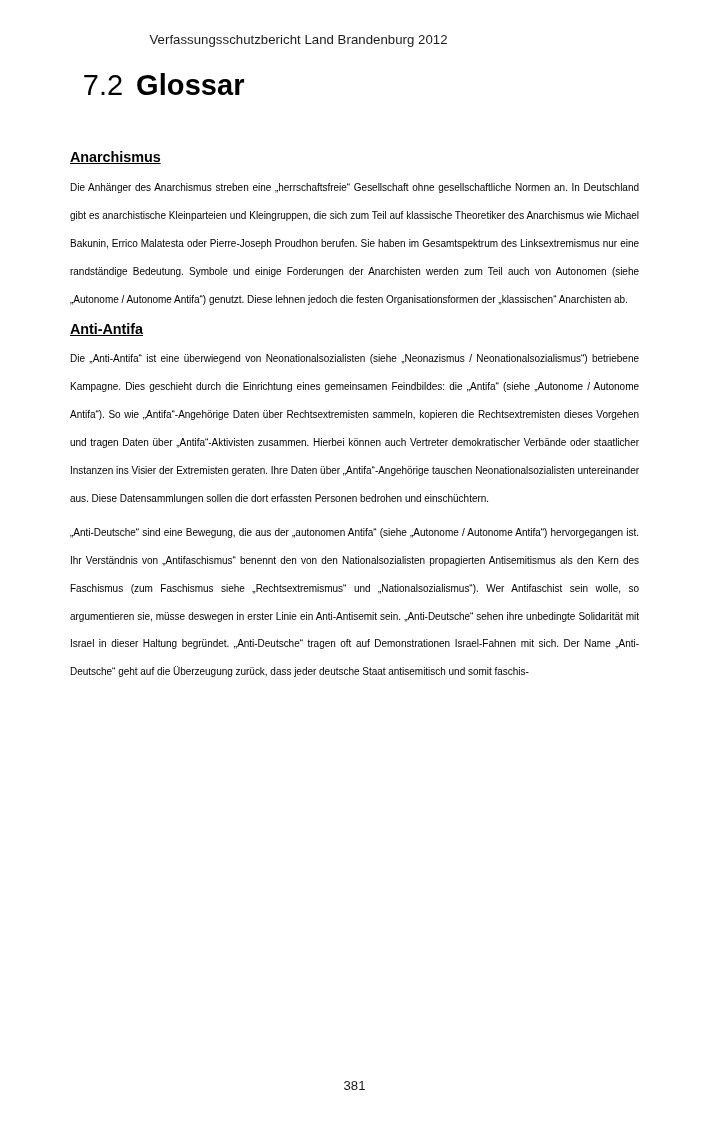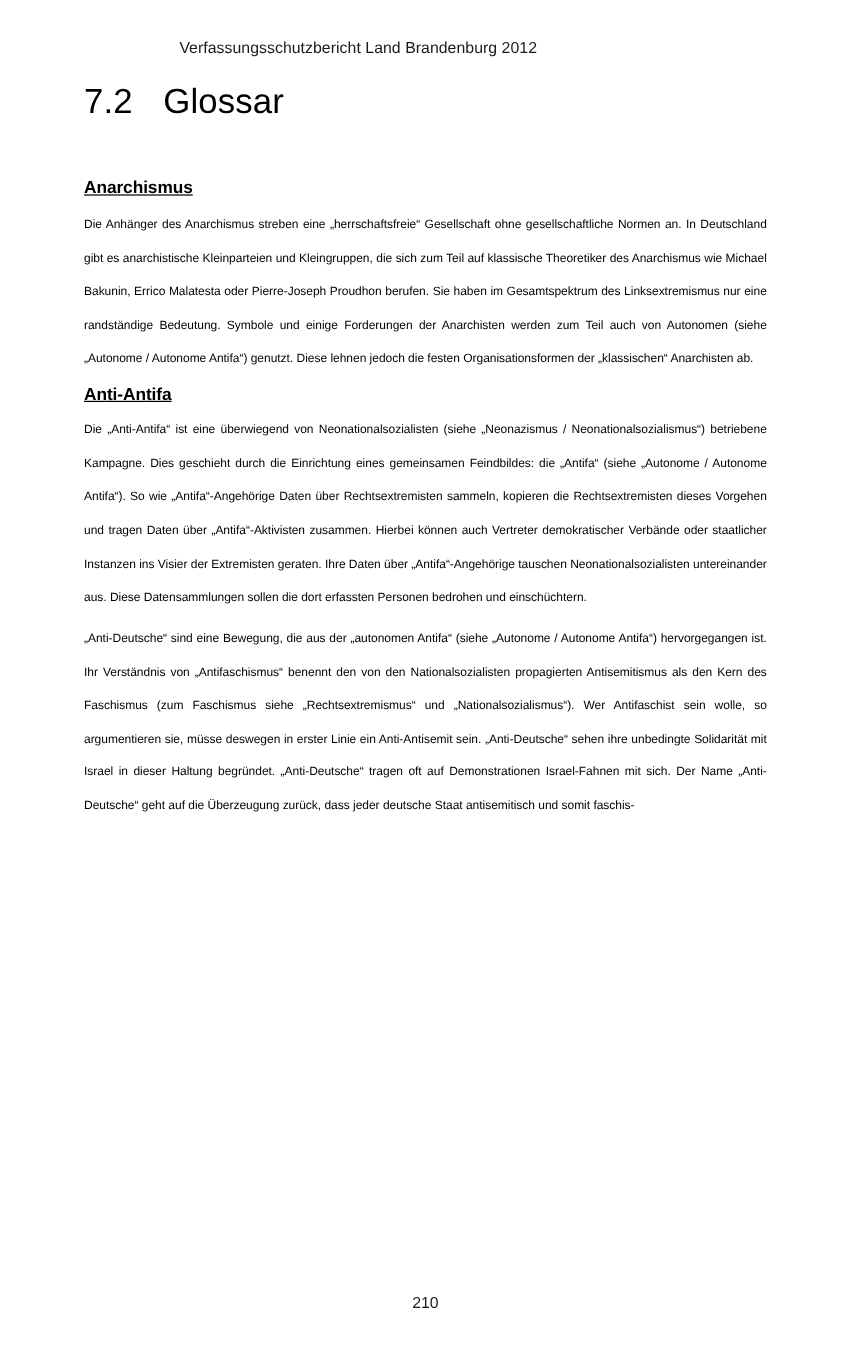--- a/index.html
+++ b/index.html
@@ -46,27 +46,29 @@
   .chapter-title {
     font-size: 29px;
     font-weight: normal;
     color: #000;
     margin: 0;
     padding: 0;
     line-height: 1.22;
     letter-spacing: 0.1px;
     display: flex;
     align-items: baseline;
+    text-align: center;
   }
   .chapter-num {
     display: inline-block;
     min-width: 66px;
   }
   .chapter-name {
     display: inline-block;
+    font-weight: bold;
   }
 
   .entries {
     margin-top: 45px;
   }
 
   .entry {
     margin-bottom: 0;
   }
   .entry + .entry {
@@ -131,15 +133,15 @@
         <p class="body-text">Die „Anti-Antifa“ ist eine überwiegend von Neonationalsozialisten (siehe „Neonazismus / Neonationalsozialismus“) betriebene Kampagne. Dies geschieht durch die Einrichtung eines gemeinsamen Feindbildes: die „Antifa“ (siehe „Autonome / Autonome Antifa“). So wie „Antifa“-Angehörige Daten über Rechtsextremisten sammeln, kopieren die Rechtsextremisten dieses Vorgehen und tragen Daten über „Antifa“-Aktivisten zusammen. Hierbei können auch Vertreter demokratischer Verbände oder staatlicher Instanzen ins Visier der Extremisten geraten. Ihre Daten über „Antifa“-Angehörige tauschen Neonationalsozialisten untereinander aus. Diese Datensammlungen sollen die dort erfassten Personen bedrohen und einschüchtern.</p>
       </div>
 
       <div class="entry">
         <p class="body-text">„Anti-Deutsche“ sind eine Bewegung, die aus der „autonomen Antifa“ (siehe „Autonome / Autonome Antifa“) hervorgegangen ist. Ihr Verständnis von „Antifaschismus“ benennt den von den Nationalsozialisten propagierten Antisemitismus als den Kern des Faschismus (zum Faschismus siehe „Rechtsextremismus“ und „Nationalsozialismus“). Wer Antifaschist sein wolle, so argumentieren sie, müsse deswegen in erster Linie ein Anti-Antisemit sein. „Anti-Deutsche“ sehen ihre unbedingte Solidarität mit Israel in dieser Haltung begründet. „Anti-Deutsche“ tragen oft auf Demonstrationen Israel-Fahnen mit sich. Der Name „Anti-Deutsche“ geht auf die Überzeugung zurück, dass jeder deutsche Staat antisemitisch und somit faschis-</p>
       </div>
 
     </div>
   </div>
 
-  <div class="folio">210</div>
+  <div class="folio">381</div>
 
 </div>
 
 </body></html>

